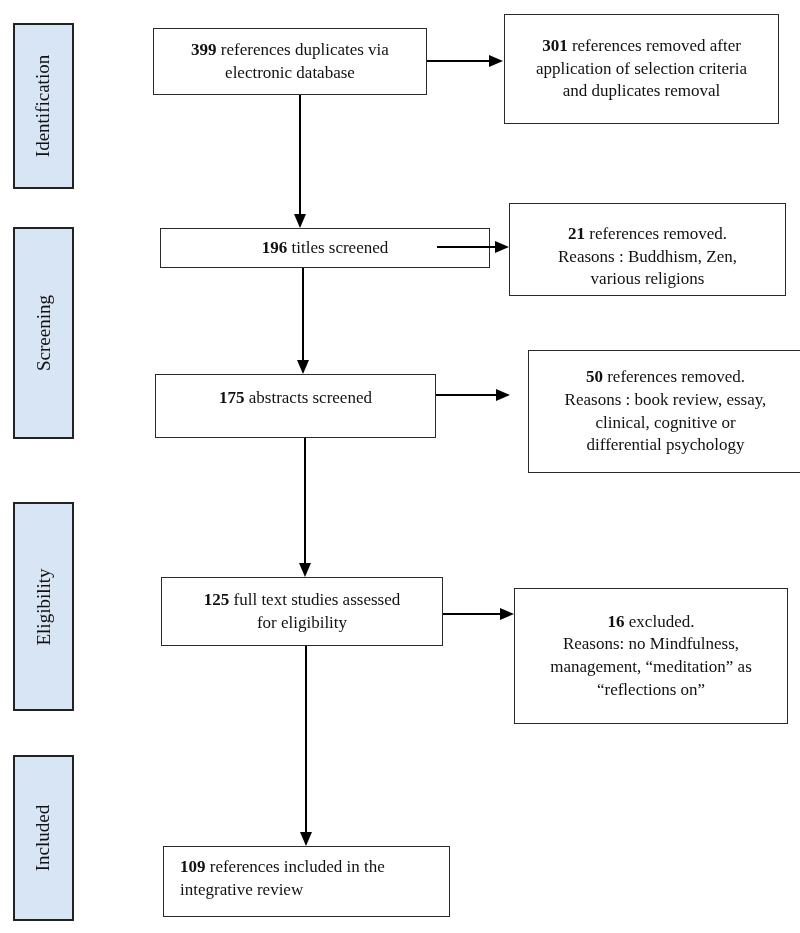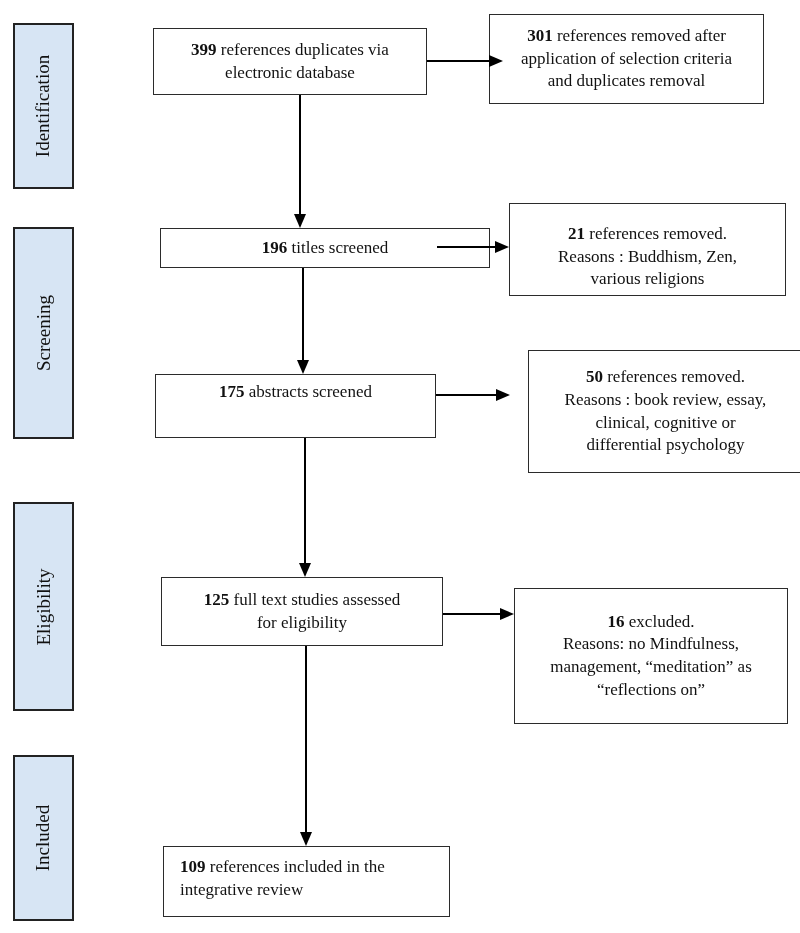--- a/index.html
+++ b/index.html
@@ -31,35 +31,35 @@
     border:1.5px solid #2b2b2b;
     box-sizing:border-box;
     font-size:17px;
     line-height:1.33;
     text-align:center;
     white-space:pre-line;
     display:flex;align-items:center;justify-content:center;
     padding:4px 10px;
   }
   .fbox .num{font-weight:bold;}
-  .top-align{align-items:flex-start;padding-top:6px;}
+  .top-align{align-items:flex-start;padding-top:12px;}
   .left-align{justify-content:flex-start;text-align:left;align-items:flex-start;padding:9px 10px 4px 16px;}
   
   #stage-identification{left:13px;top:23px;width:57px;height:162px;}
   #stage-screening{left:13px;top:227px;width:57px;height:208px;}
   #stage-eligibility{left:13px;top:502px;width:57px;height:205px;}
   #stage-included{left:13px;top:755px;width:57px;height:162px;}
 
   #m1{left:153px;top:28px;width:274px;height:67px;}
   #m2{left:160px;top:228px;width:330px;height:40px;}
   #m3{left:155px;top:374px;width:281px;height:64px;}
   #m4{left:161px;top:577px;width:282px;height:69px;}
   #m5{left:163px;top:846px;width:287px;height:71px;}
 
-  #s1{left:489px;top:14px;width:275px;height:90px;text-align:center;}
+  #s1{left:504px;top:14px;width:275px;height:110px;text-align:center;}
   #s2{left:509px;top:203px;width:277px;height:93px;align-items:flex-end;}
   #s3{left:528px;top:350px;width:275px;height:123px;}
   #s4{left:514px;top:588px;width:274px;height:136px;text-align:center;}
 
   #arrows{position:absolute;left:0;top:0;width:800px;height:933px;pointer-events:none;}
 </style>
 </head>
 <body>
 
 <div id="canvas">

